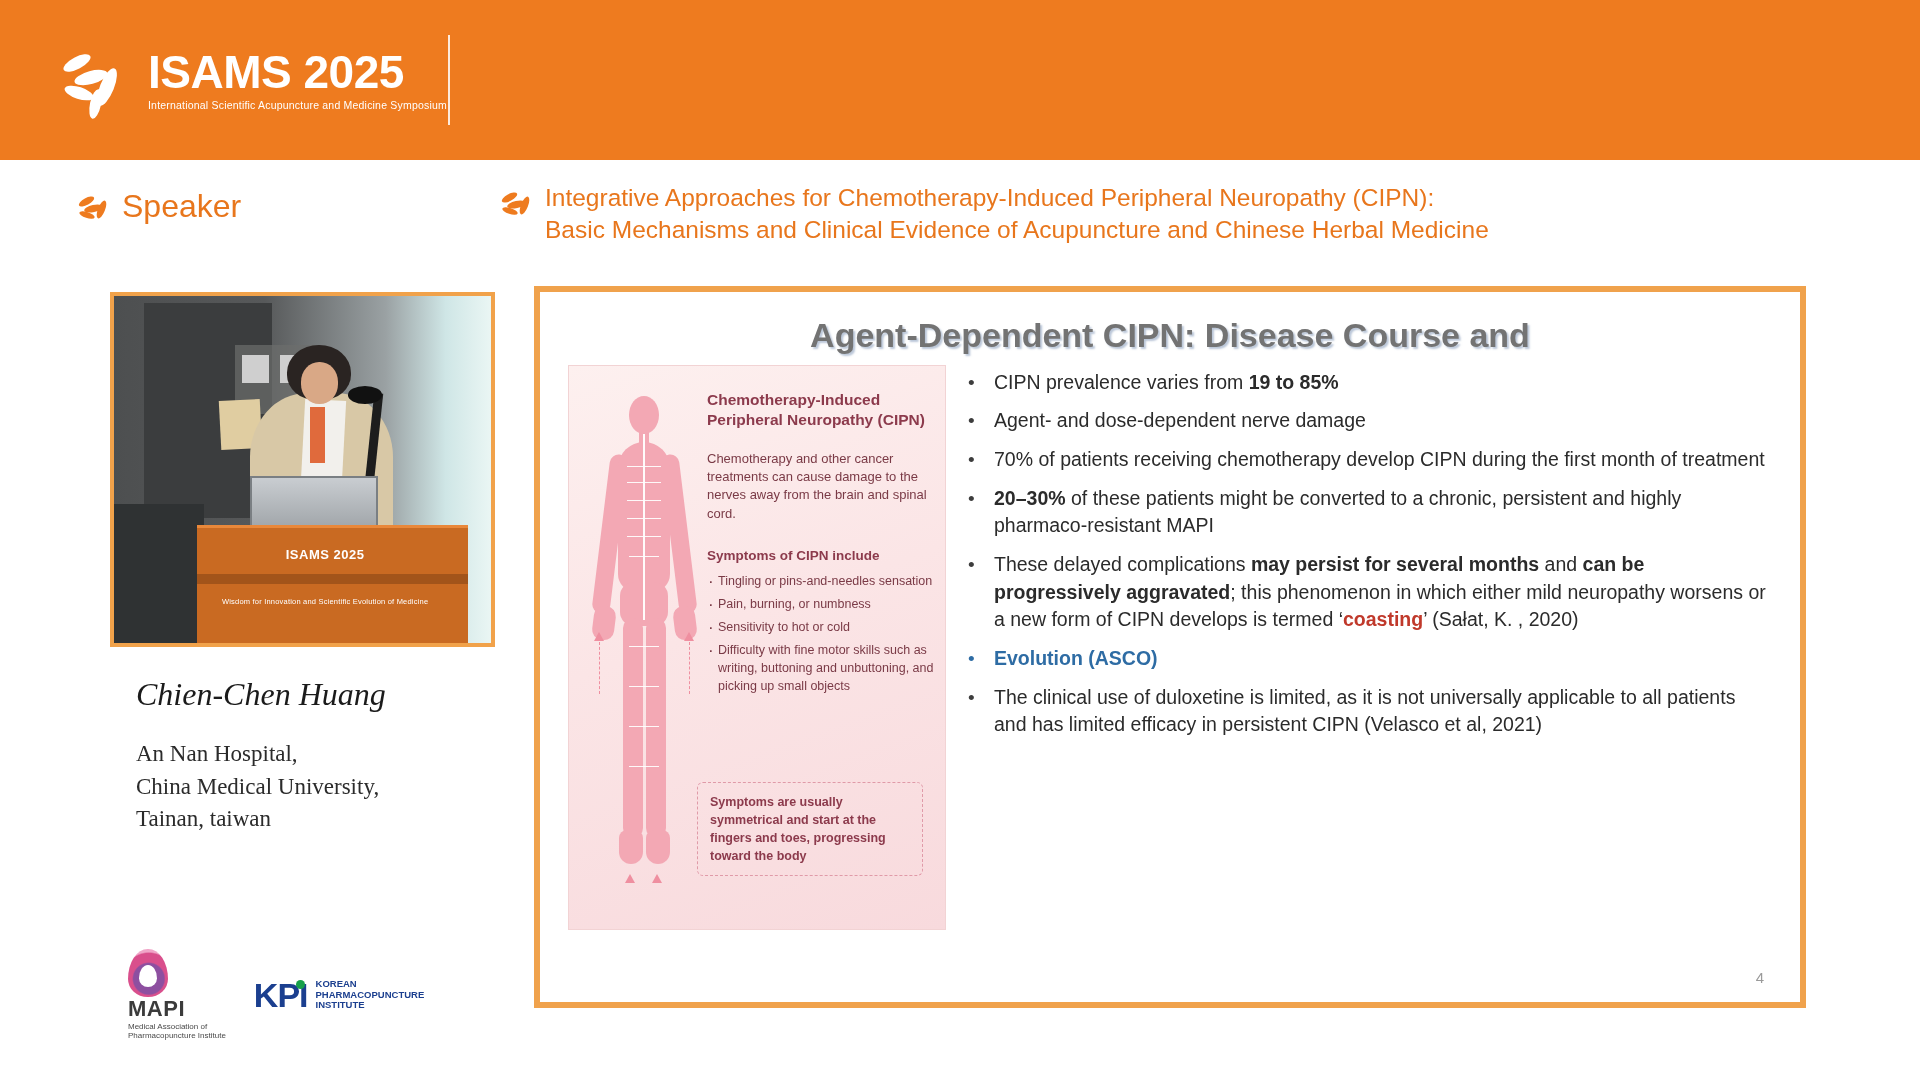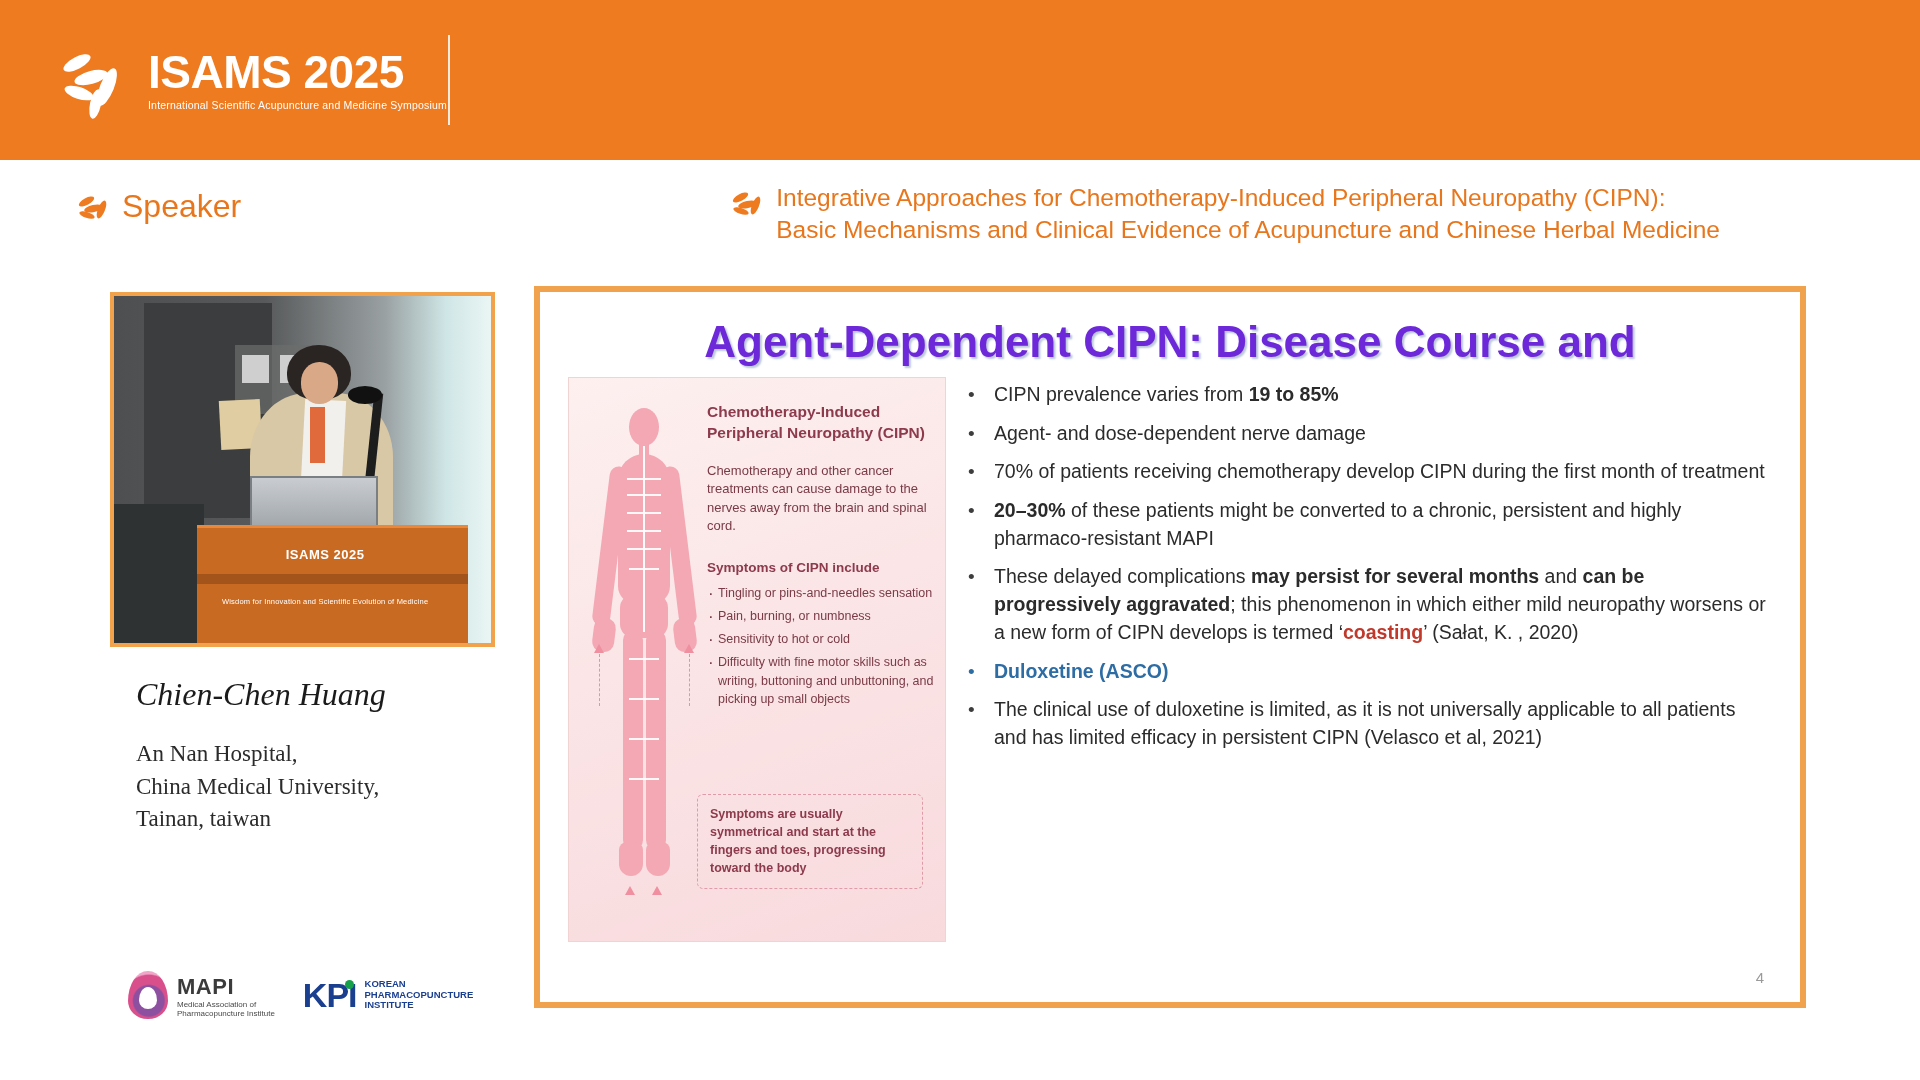--- a/index.html
+++ b/index.html
@@ -60,22 +60,22 @@
     width: 34px; height: 26px; position: relative; margin-right: 10px; flex: 0 0 auto;
   }
   .mini-mark span { position: absolute; display: block; background: #ee7b1f; border-radius: 50%; }
   .mm1 { width: 17px; height: 7px; left: 0px;  top: 4px;  transform: rotate(-28deg); }
   .mm2 { width: 19px; height: 7px; left: 6px;  top: 11px; transform: rotate(-12deg); }
   .mm3 { width: 16px; height: 6px; left: 1px;  top: 18px; transform: rotate(18deg); }
   .mm4 { width: 7px;  height: 19px; left: 20px; top: 6px;  transform: rotate(22deg); border-radius: 4px; }
   .speaker-tag-text { color: #e8761c; font-size: 32px; }
 
   .talk-title {
-    position: absolute; left: 460px; top: 2px; width: 1260px;
-    display: flex; align-items: flex-start; justify-content: flex-end;
+    position: absolute; left: 501px; top: 2px; width: 1260px;
+    display: flex; align-items: flex-start;
   }
   .talk-title .mini-mark { margin-top: 8px; }
   .talk-title-text { color: #e8761c; font-size: 24.5px; line-height: 1.3; }
 
   
   .photo-frame {
     position: absolute; left: 110px; top: 292px; width: 385px; height: 355px;
     border: 4px solid #f1a24a; background: #d9d9d9; overflow: hidden;
   }
   .photo-inner { position: absolute; inset: 0; }
@@ -116,21 +116,21 @@
     font-size: 32px; color: #1b1b1b;
   }
   .speaker-affil {
     position: absolute; left: 136px; top: 738px; width: 360px;
     font-family: "Liberation Serif", serif;
     font-size: 23px; color: #2b2b2b; line-height: 1.42;
   }
 
   
   .sponsors { position: absolute; left: 128px; top: 955px; width: 380px; height: 80px; display: flex; align-items: center; }
-  .mapi { display: flex; align-items: flex-end; }
+  .mapi { display: flex; align-items: flex-start; flex-direction: column; }
   .mapi-drop {
     width: 40px; height: 48px; position: relative; margin-right: 9px;
     background: radial-gradient(circle at 52% 62%, #8d4fa0 0 42%, #d94f8c 46% 70%, #f0a6c8 74% 100%);
     border-radius: 50% 50% 50% 50% / 64% 64% 38% 38%;
     transform: rotate(0deg);
   }
   .mapi-drop:after {
     content: ""; position: absolute; left: 11px; top: 16px; width: 18px; height: 22px;
     background: #ffffff; border-radius: 50% 50% 50% 50% / 60% 60% 40% 40%;
   }
@@ -148,21 +148,21 @@
   .kpi-l3 { font-size: 9.5px; font-weight: bold; color: #1b3f8f; }
 
   
   .slide {
     position: absolute; left: 534px; top: 286px; width: 1272px; height: 722px;
     background: #ffffff; border: 6px solid #f0a24c;
   }
   .slide-inner { position: absolute; inset: 0; padding: 10px 14px; }
   .slide-title {
     margin: 12px auto 6px; width: 1020px; text-align: center;
-    font-size: 44px; font-weight: bold; color: #6d28d9; line-height: 1.25;
+    font-size: 34px; font-weight: bold; color: #737373; line-height: 1.25;
     text-shadow: 2px 2px 2px rgba(140,160,190,.6);
   }
 
   .slide-body { display: flex; margin-top: 8px; }
 
   
   .info {
     width: 378px; height: 565px; margin-left: 14px; flex: 0 0 auto;
     background: linear-gradient(160deg,#fdf0ef 0%,#fbe5e6 45%,#f8dadd 100%);
     border: 1px solid #f2d3d4; position: relative; overflow: hidden;
@@ -394,21 +394,21 @@
           <div class="bullet">
             <div class="dot">•</div>
             <div class="txt"><b>20–30%</b><span> of these patients might be converted to a chronic, persistent and highly pharmaco-resistant MAPI</span></div>
           </div>
           <div class="bullet">
             <div class="dot">•</div>
             <div class="txt"><span>These delayed complications </span><b>may persist for several months</b><span> and </span><b>can be progressively aggravated</b><span>; this phenomenon in which either mild neuropathy worsens or a new form of CIPN develops is termed ‘</span><b class="coast">coasting</b><span>’ (Sałat, K. , 2020)</span></div>
           </div>
           <div class="bullet highlight">
             <div class="dot">•</div>
-            <div class="txt"><b>Duloxetine (ASCO)</b></div>
+            <div class="txt"><b>Evolution (ASCO)</b></div>
           </div>
           <div class="bullet">
             <div class="dot">•</div>
             <div class="txt"><span>The clinical use of duloxetine is limited, as it is not universally applicable to all patients and has limited efficacy in persistent CIPN (Velasco et al, 2021)</span></div>
           </div>
         </div>
     </div>
 
     <div class="slide-page">4</div>
   </div>

